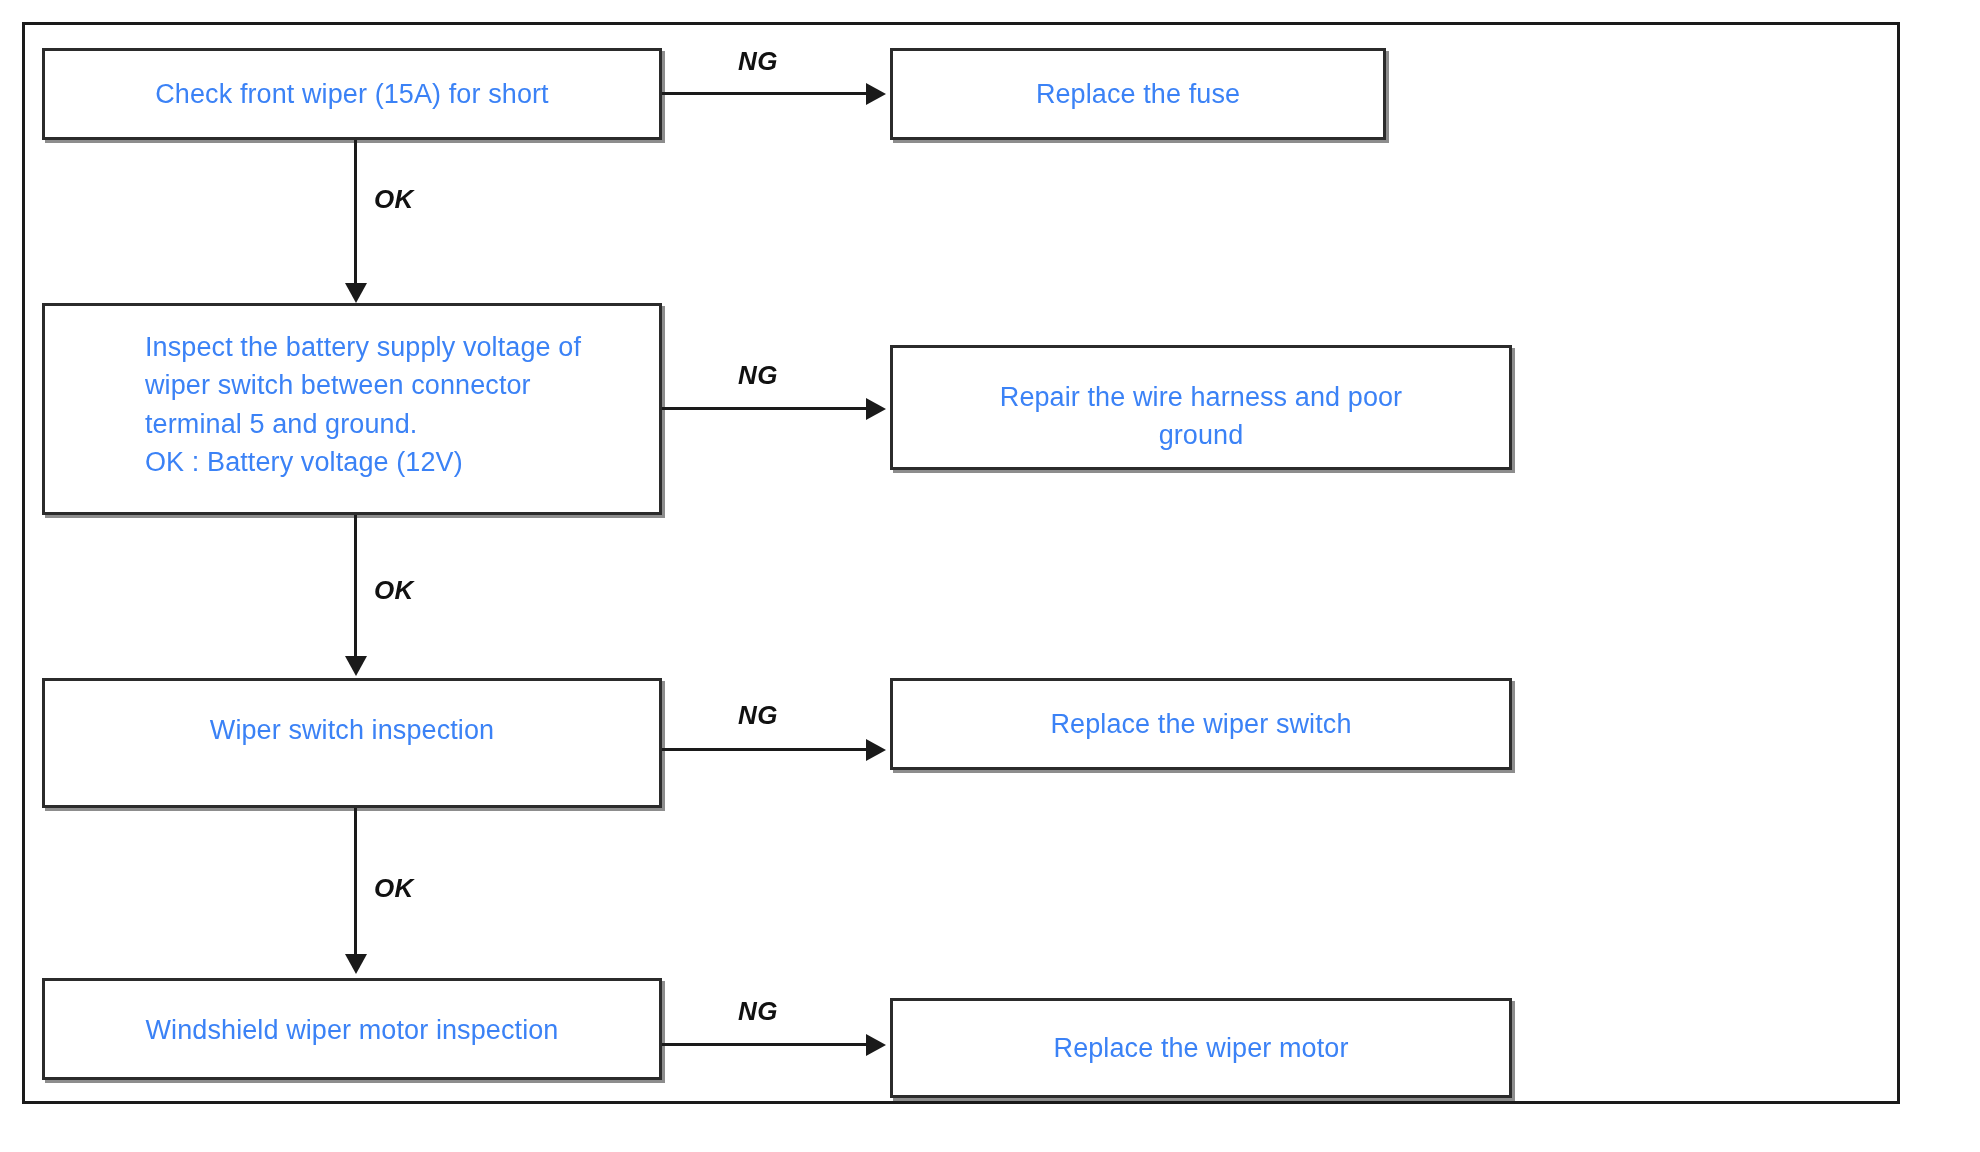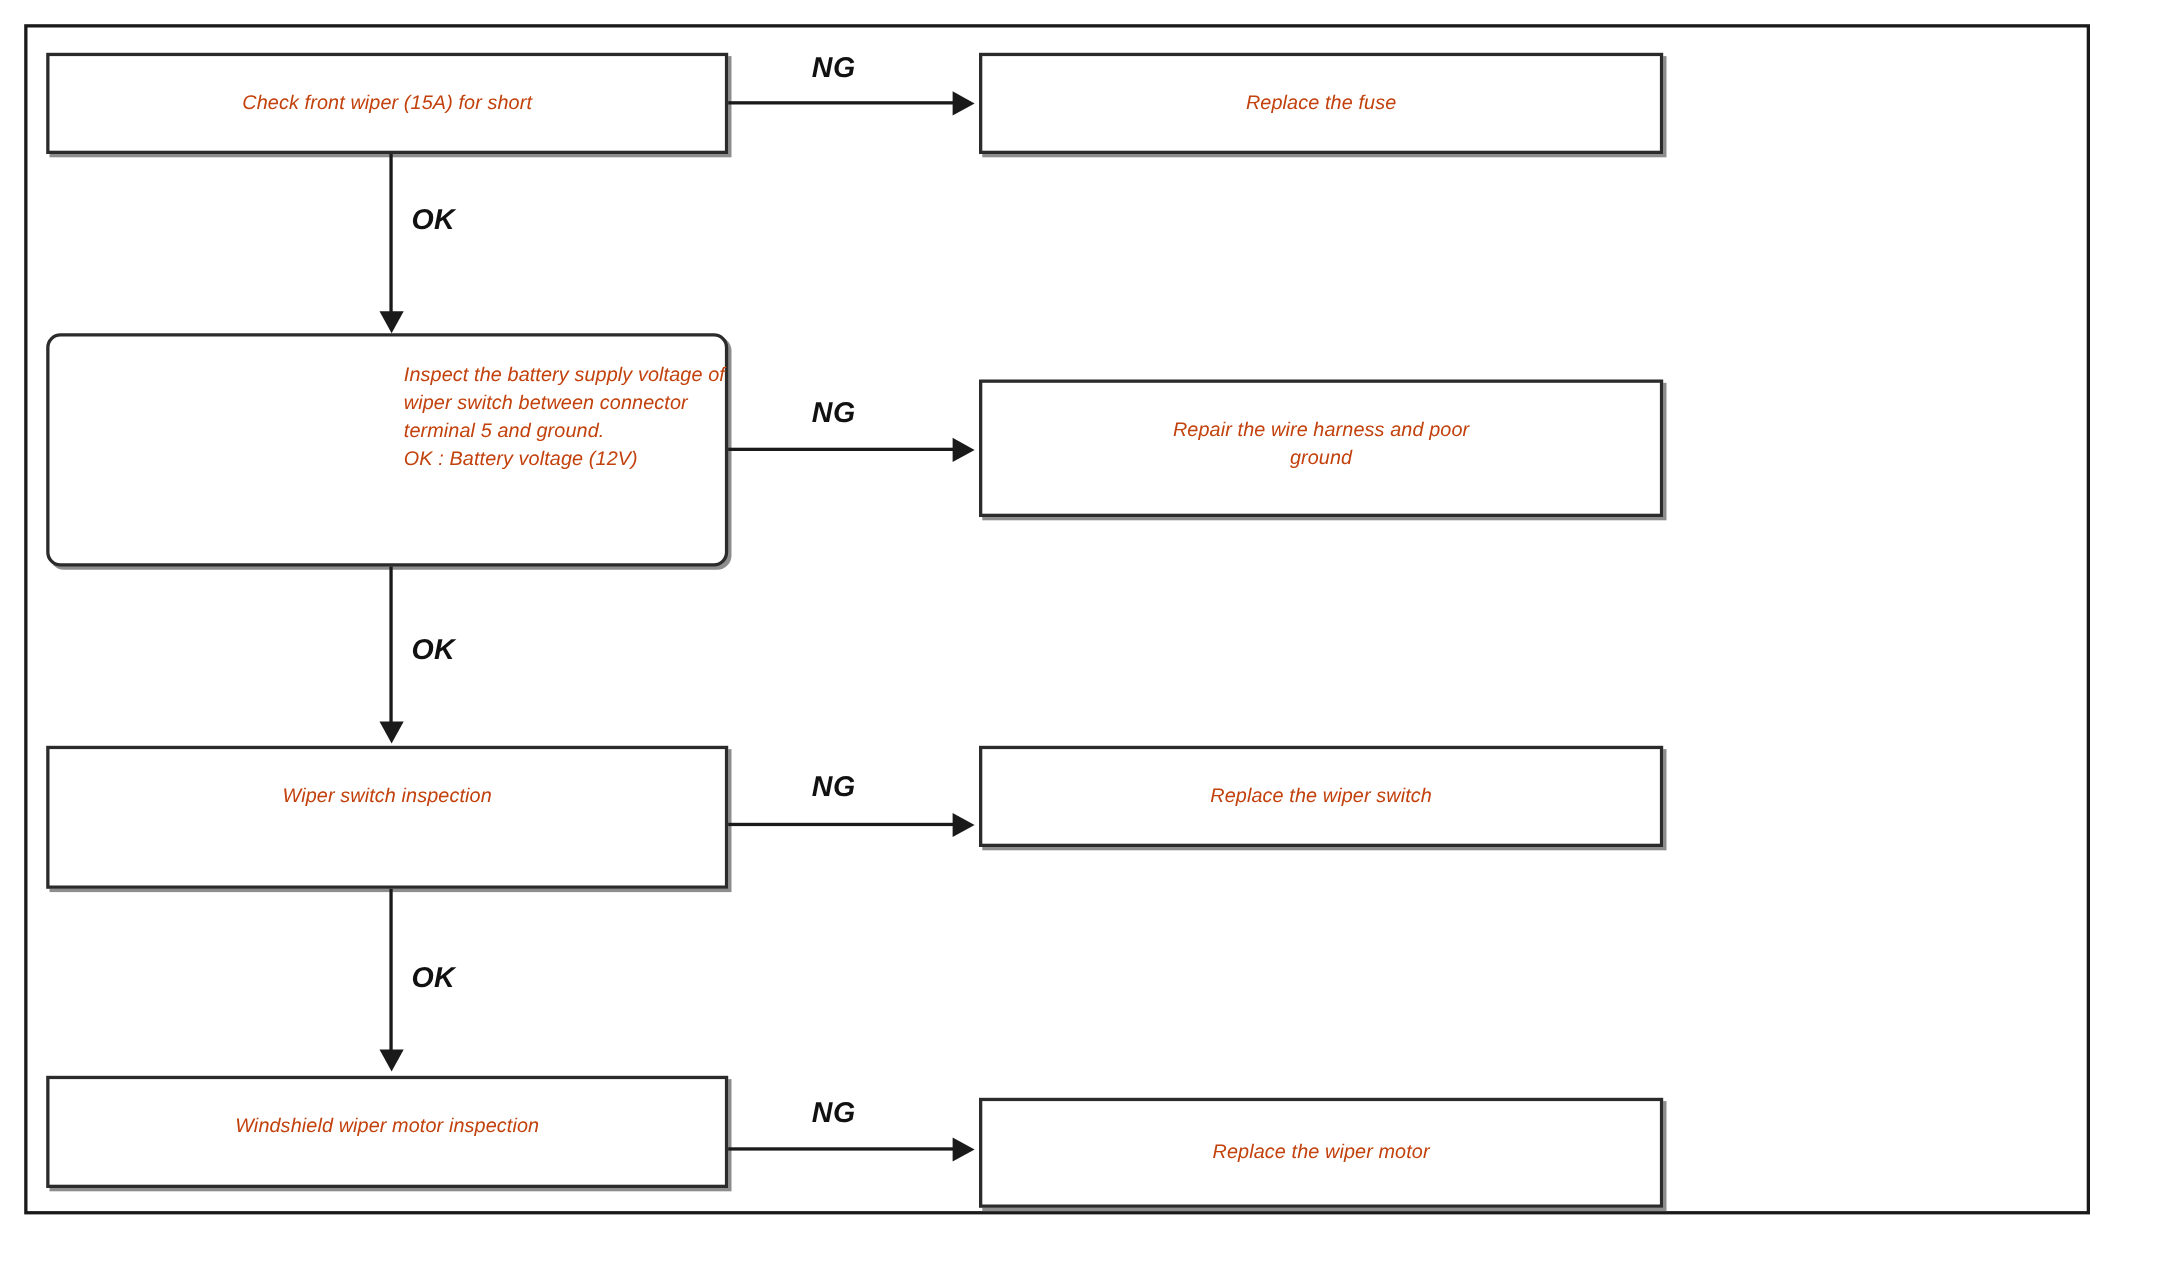--- a/index.html
+++ b/index.html
@@ -43,31 +43,29 @@
     justify-content: center;
     text-align: center;
   }
   .node.top-center {
     align-items: flex-start;
     justify-content: center;
     text-align: center;
   }
   .node.left-top {
     align-items: flex-start;
-    justify-content: flex-end;
+    justify-content: center;
     text-align: left;
-    border-radius: 13px;
   }
   .node-label {
-    font-size: 18px;
+    font-size: 27px;
     line-height: 1.42;
-    color: #c2410c;
+    color: #3b82f6;
     letter-spacing: 0.1px;
     white-space: pre-line;
-    font-style: italic;
   }
   .node.top-center .node-label { padding-top: 30px; }
   .node.left-top .node-label { padding: 22px 0 0 22px; }
 
   
   .v-line {
     position: absolute;
     width: 3px;
     background: #1a1a1a;
   }
@@ -111,21 +109,21 @@
   <div class="outer-frame"></div>
 
   <div class="node center" style="left:42px; top:48px; width:620px; height:92px;">
     <span class="node-label">Check front wiper (15A) for short</span>
   </div>
 
   <div class="h-line" style="left:662px; top:92px; width:214px;"></div>
   <div class="arrow-right" style="left:866px; top:83px;"></div>
   <div class="edge-label" style="left:738px; top:46px;">NG</div>
 
-  <div class="node center" style="left:890px; top:48px; width:622px; height:92px;">
+  <div class="node center" style="left:890px; top:48px; width:496px; height:92px;">
     <span class="node-label">Replace the fuse</span>
   </div>
 
   <div class="v-line" style="left:354px; top:140px; width:3px; height:145px;"></div>
   <div class="arrow-down" style="left:345px; top:283px;"></div>
   <div class="edge-label" style="left:374px; top:184px;">OK</div>
 
   <div class="node left-top" style="left:42px; top:303px; width:620px; height:212px;">
     <span class="node-label">Inspect the battery supply voltage of
 wiper switch between connector

